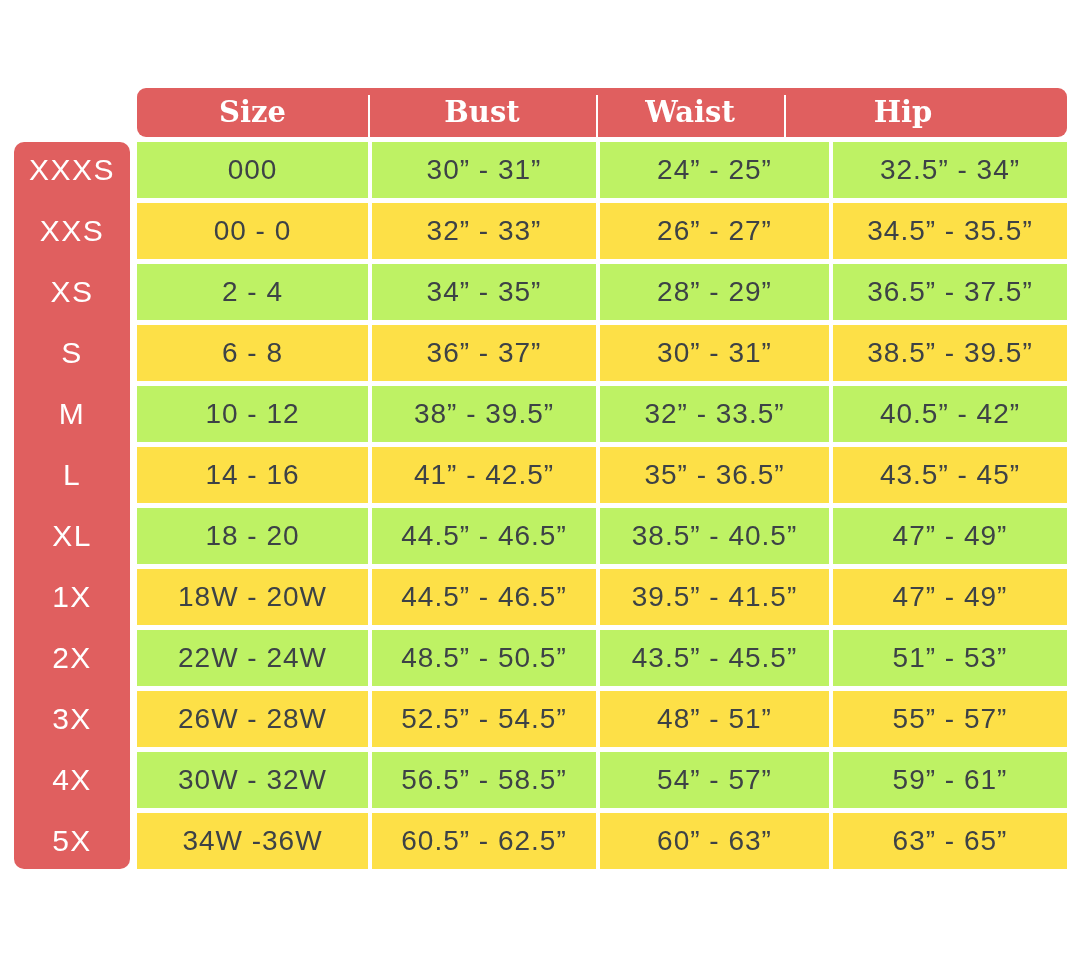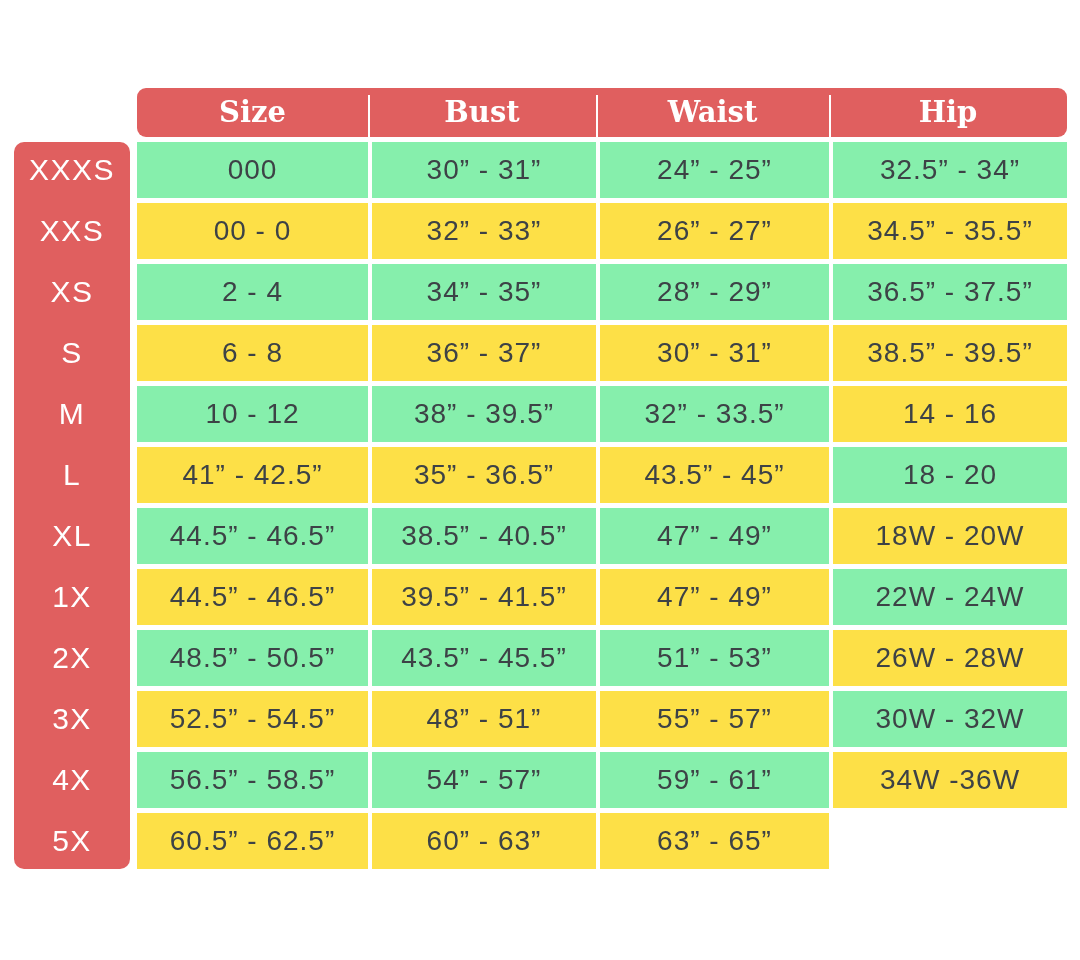--- a/index.html
+++ b/index.html
@@ -46,21 +46,21 @@
     align-items: center;
     justify-content: center;
     color: #ffffff;
     font-family: "DejaVu Serif", serif;
     font-size: 29px;
     position: relative;
     line-height: 1;
   }
   .header-cell.c1 { width: 231px; }
   .header-cell.c2 { width: 228px; }
-  .header-cell.c3 { width: 233px; text-align: right; }
+  .header-cell.c3 { width: 188px; text-align: right; }
   .header-cell.c4 { width: 238px; text-align: right; }
   .header-cell + .header-cell::before {
     content: "";
     position: absolute;
     left: 0; top: 7px; bottom: 0;
     width: 2px;
     background: #ffffff;
   }
 
   
@@ -77,21 +77,21 @@
   .cell {
     display: flex;
     align-items: center;
     justify-content: center;
     font-size: 28px;
     color: #3d4246;
     letter-spacing: 1px;
     line-height: 1;
     white-space: nowrap;
   }
-  .cell.blu { background: #86efac; }
+  .cell.blu { background: #bef264; }
   .cell.lav { background: #fde047; }
 </style>
 </head>
 <body>
 
 <div class="size-rail">
 
 <div class="rail-label">XXXS</div>
     <div class="rail-label">XXS</div>
     <div class="rail-label">XS</div>
@@ -127,20 +127,21 @@
     <div class="cell blu">34” - 35”</div>
     <div class="cell blu">28” - 29”</div>
     <div class="cell blu">36.5” - 37.5”</div>
     <div class="cell lav">6 - 8</div>
     <div class="cell lav">36” - 37”</div>
     <div class="cell lav">30” - 31”</div>
     <div class="cell lav">38.5” - 39.5”</div>
     <div class="cell blu">10 - 12</div>
     <div class="cell blu">38” - 39.5”</div>
     <div class="cell blu">32” - 33.5”</div>
+    <div class="cell blu">40.5” - 42”</div>
     <div class="cell lav">14 - 16</div>
     <div class="cell lav">41” - 42.5”</div>
     <div class="cell lav">35” - 36.5”</div>
     <div class="cell lav">43.5” - 45”</div>
     <div class="cell blu">18 - 20</div>
     <div class="cell blu">44.5” - 46.5”</div>
     <div class="cell blu">38.5” - 40.5”</div>
     <div class="cell blu">47” - 49”</div>
     <div class="cell lav">18W - 20W</div>
     <div class="cell lav">44.5” - 46.5”</div>

